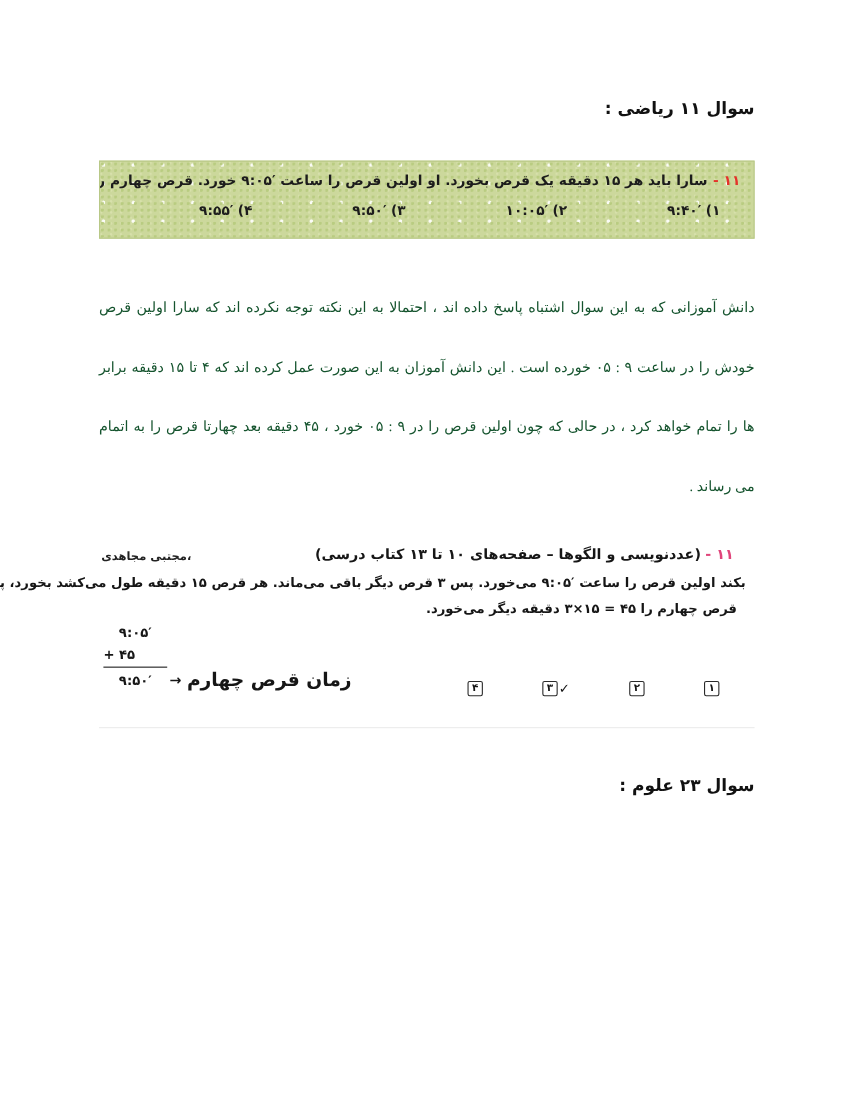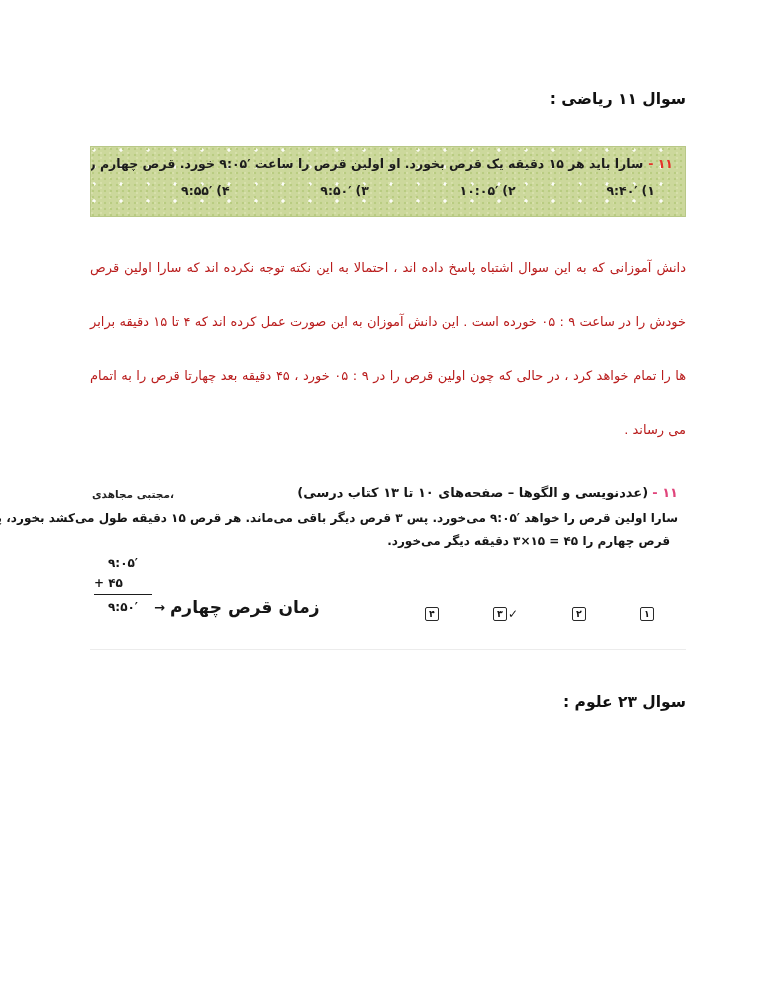--- a/index.html
+++ b/index.html
@@ -35,34 +35,34 @@
   .num{direction:ltr;unicode-bidi:embed;}
   .opts{
     display:flex;flex-direction:row-reverse;justify-content:space-between;
     margin-top:12px;padding:0 18px 0 78px;
     font-size:12.5px;font-weight:bold;color:#1c1c1c;
   }
   .opt{direction:rtl;white-space:nowrap;}
   .opt .m{margin-left:4px;}
 
   
-  .para{margin-top:40px;direction:rtl;color:#b91c1c;font-size:13px;}
+  .para{margin-top:52px;direction:rtl;color:#14532d;font-size:13px;font-family:Liberation Serif, serif;}
   .para .pline{
     height:54px;line-height:22px;
     text-align:justify;text-align-last:justify;
   }
   .para .pline.last{text-align:right;text-align-last:right;}
 
   
   .solution{
     position:relative;margin-top:4px;height:172px;
     color:#161616;font-weight:bold;border-bottom:1px solid #ececec;
   }
   .sol-header{
-    position:absolute;top:8px;right:8px;direction:rtl;white-space:nowrap;
+    position:absolute;top:8px;right:19px;direction:rtl;white-space:nowrap;
     font-size:13px;
   }
   .sol-num{margin-left:4px;}
   .sol-author{
     position:absolute;top:11px;left:2px;direction:rtl;
     font-size:10.5px;color:#222;white-space:nowrap;
   }
   .sol-line1{
     position:absolute;top:34px;right:8px;direction:rtl;white-space:nowrap;
     font-size:12px;
@@ -119,21 +119,21 @@
       <div class="pline last">می رساند .</div>
     </div>
 
     <div class="solution">
       <div class="sol-header">
         <span class="sol-num" style="color:#e0457b;">۱۱ -</span><span>(عددنویسی و الگوها – صفحه‌های ۱۰ تا ۱۳ کتاب درسی)</span>
       </div>
       <div class="sol-author">،مجتبی مجاهدی</div>
 
       <div class="sol-line1">
-        <span>سارا اولین قرص را خواهد</span>
+        <span>بکند اولین قرص را ساعت</span>
         <span class="num">۹:۰۵′</span>
         <span>می‌خورد. پس ۳ قرص دیگر باقی می‌ماند. هر قرص ۱۵ دقیقه طول می‌کشد بخورد، پس</span>
       </div>
       <div class="sol-line2">
         <span>قرص چهارم را</span>
         <span class="num">۳×۱۵ = ۴۵</span>
         <span>دقیقه دیگر می‌خورد.</span>
       </div>
 
       <div class="sum">

